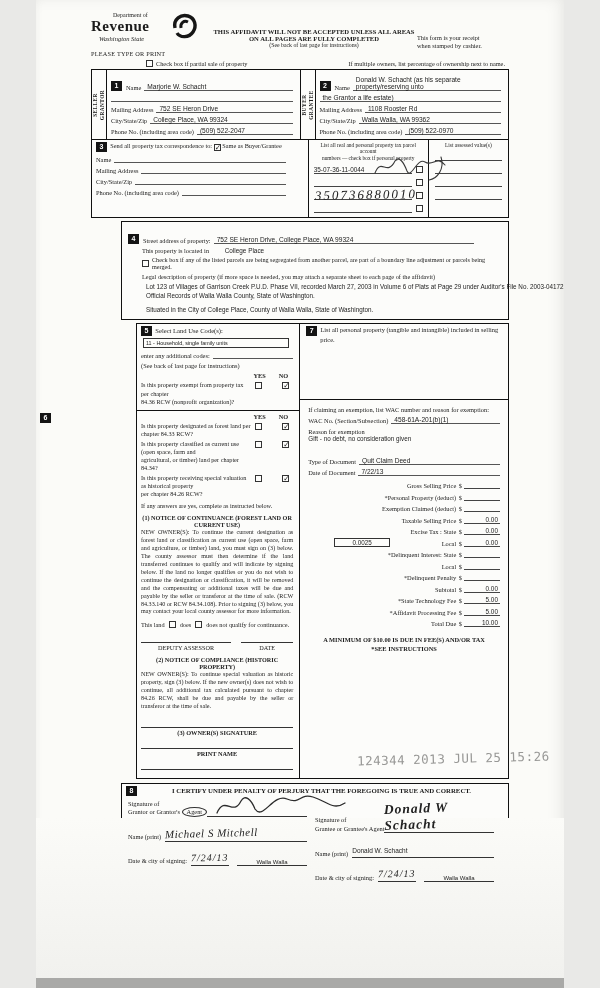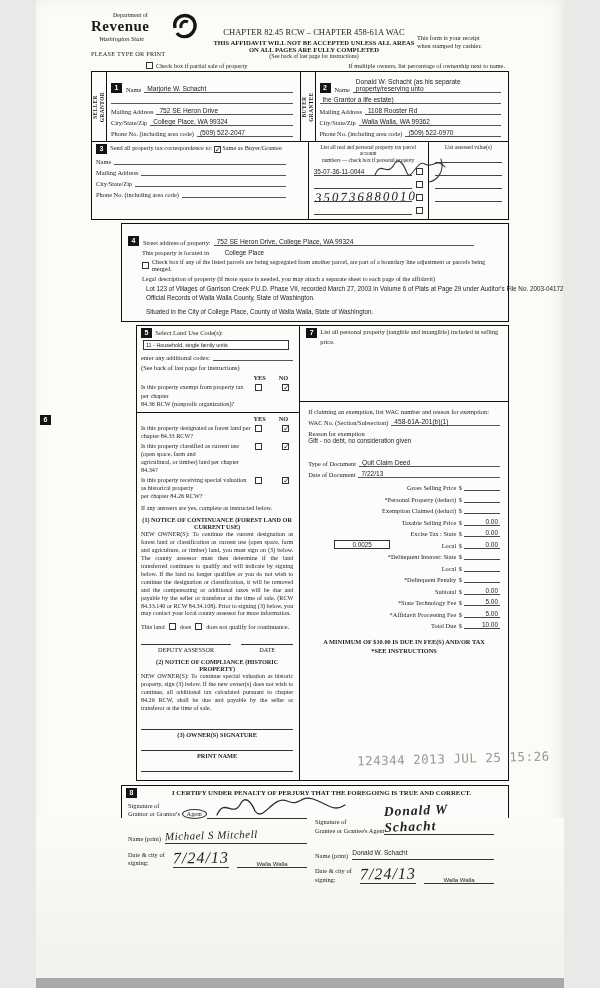--- a/index.html
+++ b/index.html
@@ -123,21 +123,21 @@
   .certify { flex:1; text-align:center; font-size:6.8px; font-weight:bold; }
   .sig-cols { display:flex; margin-top:2px; }
   .sig-col { width:50%; padding:2px 6px 4px 2px; position:relative; }
   .sig-label { font-size:6.4px; line-height:1.3; }
   .sig-row { display:flex; align-items:flex-end; }
   .sig-underline { flex:1; border-bottom:0.9px solid #333; min-height:10px; position:relative; }
   .agent-circle { border:1px solid #333; border-radius:50%; padding:0 4px 1px 4px; }
   .hand { font-family:"Liberation Serif", serif; font-style:italic; color:#222; }
   .hand-name { font-size:11px; transform:rotate(-1.5deg); display:inline-block; letter-spacing:0.5px; }
   .hand-sig { font-size:13.5px; transform:rotate(-2deg); display:inline-block; letter-spacing:1px; font-weight:bold; }
-  .hand-date { font-size:16px; display:inline-block; transform:rotate(-1deg); letter-spacing:1px; }
+  .hand-date { font-size:10px; display:inline-block; transform:rotate(-1deg); letter-spacing:1px; }
   .typed-val { font-family:"Liberation Sans", sans-serif; font-size:6.5px; }
   .city-line { flex:0 0 70px; border-bottom:0.9px solid #333; text-align:center;
                font-family:"Liberation Sans", sans-serif; font-size:6px; margin-left:8px; }
   .perjury { border-top:1px solid #111; margin-top:3px; padding:3px 2px 4px 2px;
              font-size:6.1px; line-height:1.35; text-align:justify; }
   .perjury b { font-weight:bold; }
   .footer { display:flex; align-items:flex-start; margin-top:3px; font-size:6.2px; }
   .rev { width:170px; font-size:5.8px; font-weight:bold; }
   .tspace { flex:1; text-align:center; font-size:7px; letter-spacing:0.3px; }
   .county { width:150px; font-size:7px; letter-spacing:0.3px; }
@@ -162,21 +162,20 @@
       <div class="logo-text3">Washington State</div>
       <span class="swoosh">
         <svg width="30" height="28" viewBox="0 0 30 28">
           <path d="M6,16 C4,7 12,2 19,4 C26,6 28,14 24,20 C20,26 11,26 8,21" fill="none" stroke="#161616" stroke-width="3.4"></path>
           <path d="M12,16 C11,11 15,8 19,10" fill="none" stroke="#161616" stroke-width="3"></path>
         </svg>
       </span>
       <div class="please">PLEASE TYPE OR PRINT</div>
     </div>
     <div class="hdr-center">
-      <div class="subtitle">CHAPTER 82.45 RCW – CHAPTER 458-61A WAC</div>
       <div class="warning">THIS AFFIDAVIT WILL NOT BE ACCEPTED UNLESS ALL AREAS ON ALL PAGES ARE FULLY COMPLETED</div>
       <div class="seeback">(See back of last page for instructions)</div>
     </div>
     <div class="hdr-right">
       <div>This form is your receipt</div>
       <div>when stamped by cashier.</div>
     </div>
   </div>
 
   <div class="partial-row">

